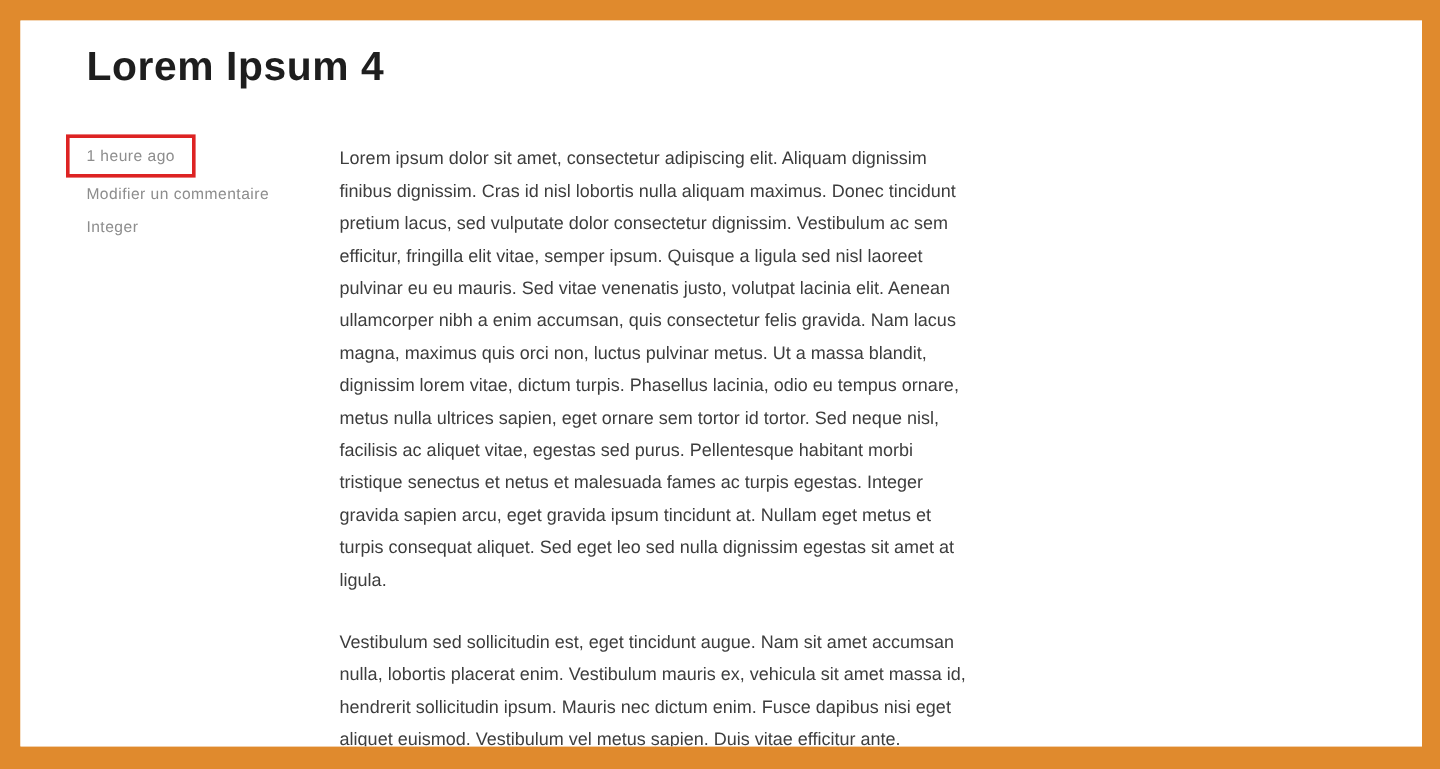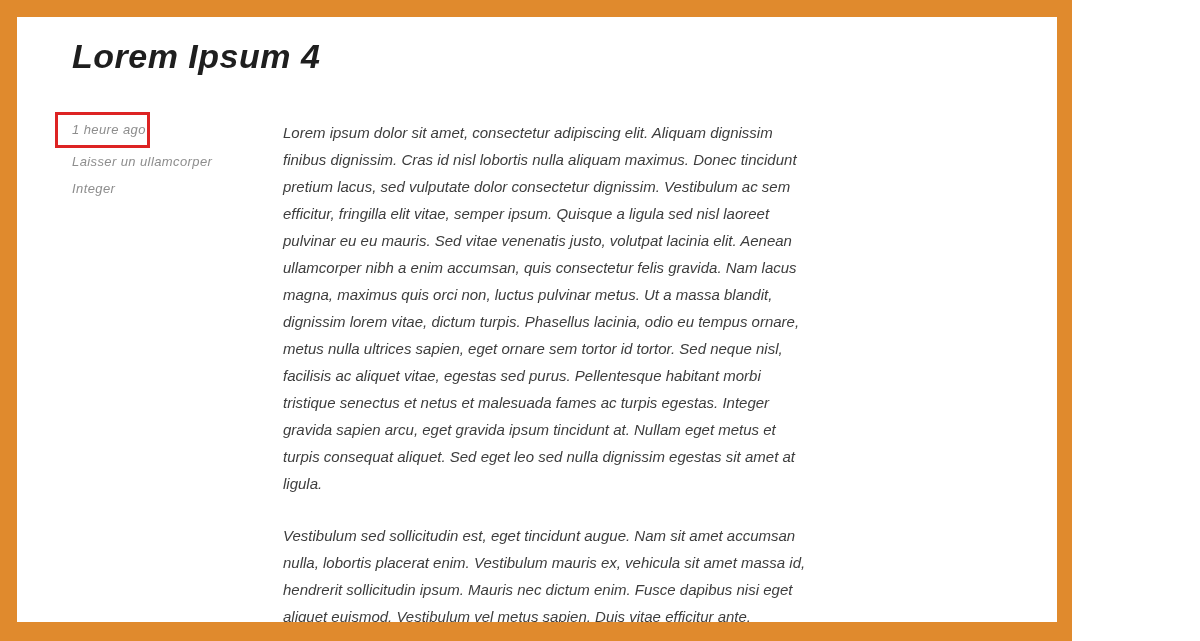--- a/index.html
+++ b/index.html
@@ -2,28 +2,27 @@
 <html style="--frame-color: #E08A2D; --annotation-color: #DD2323; --title-color: #1E1E1E; --body-color: #3D3D3D; --meta-color: #8D8D8D;"><head>
 <meta charset="utf-8">
 <style>
   * { margin: 0; padding: 0; box-sizing: border-box; }
   html, body { width: 1200px; height: 641px; }
   body {
     font-family: "Liberation Sans", "DejaVu Sans", sans-serif;
     background: #ffffff;
   }
   .frame {
-    width: 1072px;
+    width: 1200px;
     height: 641px;
     border-style: solid;
     border-color: var(--frame-color, #E08A2D);
     border-width: 17px 15px 19px 17px;
     background: #ffffff;
     overflow: hidden;
-    font-style: italic;
   }
   .sheet {
     position: relative;
     width: 100%;
     height: 100%;
     background: #ffffff;
     overflow: hidden;
   }
   .page-title {
     position: absolute;
@@ -39,21 +38,21 @@
     left: 55px;
     top: 95px;
     width: 210px;
     font-size: 13px;
     letter-spacing: 0.4px;
     color: var(--meta-color, #8D8D8D);
   }
   .annotation-box {
     display: inline-block;
     border: 3px solid var(--annotation-color, #DD2323);
-    padding: 7px 1px 8px 14px;
+    padding: 7px 14px 8px 14px;
     margin-left: -17px;
     background: transparent;
   }
   .meta a {
     color: var(--meta-color, #8D8D8D);
     text-decoration: none;
     cursor: pointer;
   }
   .meta .meta-line {
     display: block;
@@ -73,21 +72,21 @@
 </head>
 <body>
 
 <div class="frame">
   <div class="sheet">
 
     <h1 class="page-title">Lorem Ipsum 4</h1>
 
     <aside class="meta">
       <span class="annotation-box"><a>1 heure ago</a></span>
-      <span class="meta-line"><a>Laisser un ullamcorper</a></span>
+      <span class="meta-line"><a>Modifier un commentaire</a></span>
       <span class="meta-line"><a>Integer</a></span>
     </aside>
 
     <article class="article">
       <p>Lorem ipsum dolor sit amet, consectetur adipiscing elit. Aliquam dignissim finibus dignissim. Cras id nisl lobortis nulla aliquam maximus. Donec tincidunt pretium lacus, sed vulputate dolor consectetur dignissim. Vestibulum ac sem efficitur, fringilla elit vitae, semper ipsum. Quisque a ligula sed nisl laoreet pulvinar eu eu mauris. Sed vitae venenatis justo, volutpat lacinia elit. Aenean ullamcorper nibh a enim accumsan, quis consectetur felis gravida. Nam lacus magna, maximus quis orci non, luctus pulvinar metus. Ut a massa blandit, dignissim lorem vitae, dictum turpis. Phasellus lacinia, odio eu tempus ornare, metus nulla ultrices sapien, eget ornare sem tortor id tortor. Sed neque nisl, facilisis ac aliquet vitae, egestas sed purus. Pellentesque habitant morbi tristique senectus et netus et malesuada fames ac turpis egestas. Integer gravida sapien arcu, eget gravida ipsum tincidunt at. Nullam eget metus et turpis consequat aliquet. Sed eget leo sed nulla dignissim egestas sit amet at ligula.</p>
       <p>Vestibulum sed sollicitudin est, eget tincidunt augue. Nam sit amet accumsan nulla, lobortis placerat enim. Vestibulum mauris ex, vehicula sit amet massa id, hendrerit sollicitudin ipsum. Mauris nec dictum enim. Fusce dapibus nisi eget aliquet euismod. Vestibulum vel metus sapien. Duis vitae efficitur ante.</p>
     </article>
 
   </div>
 </div>

